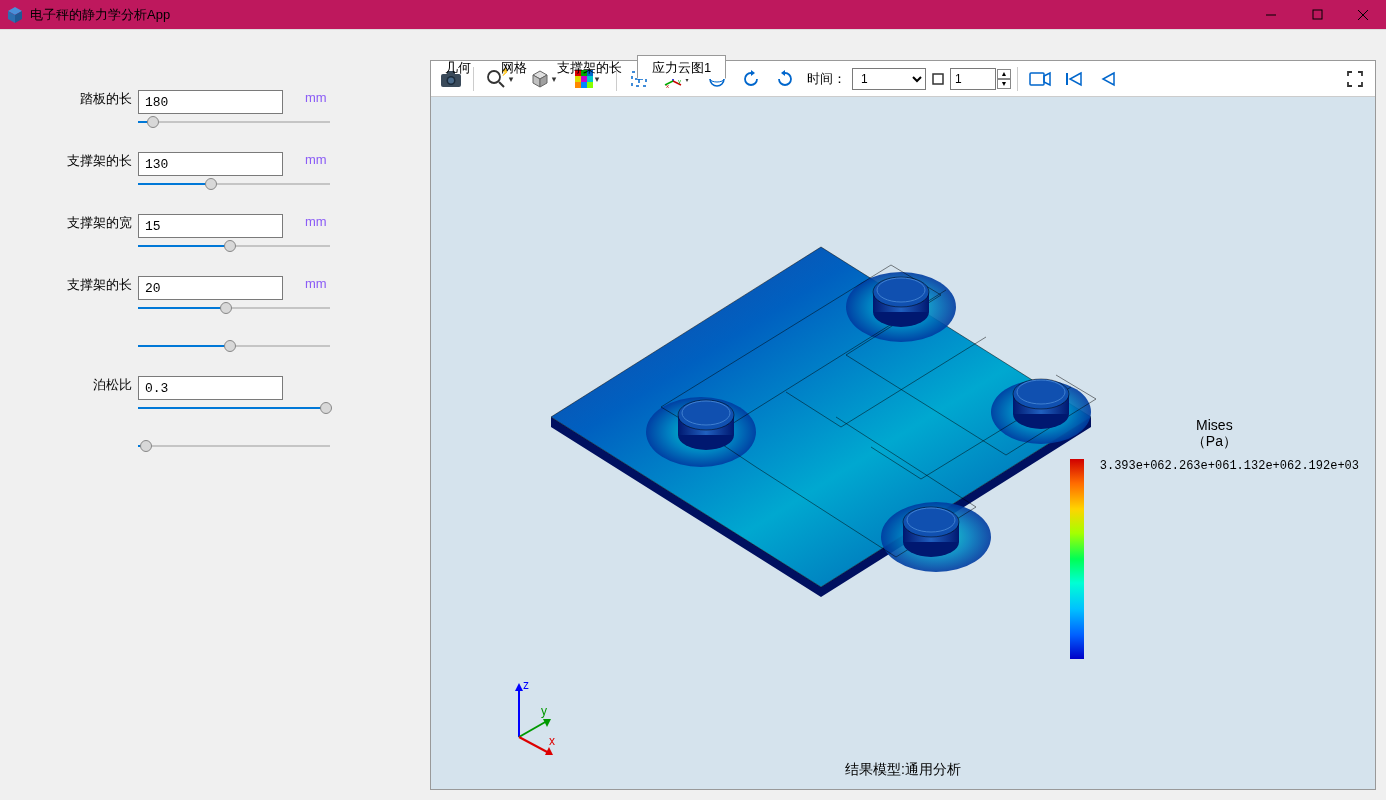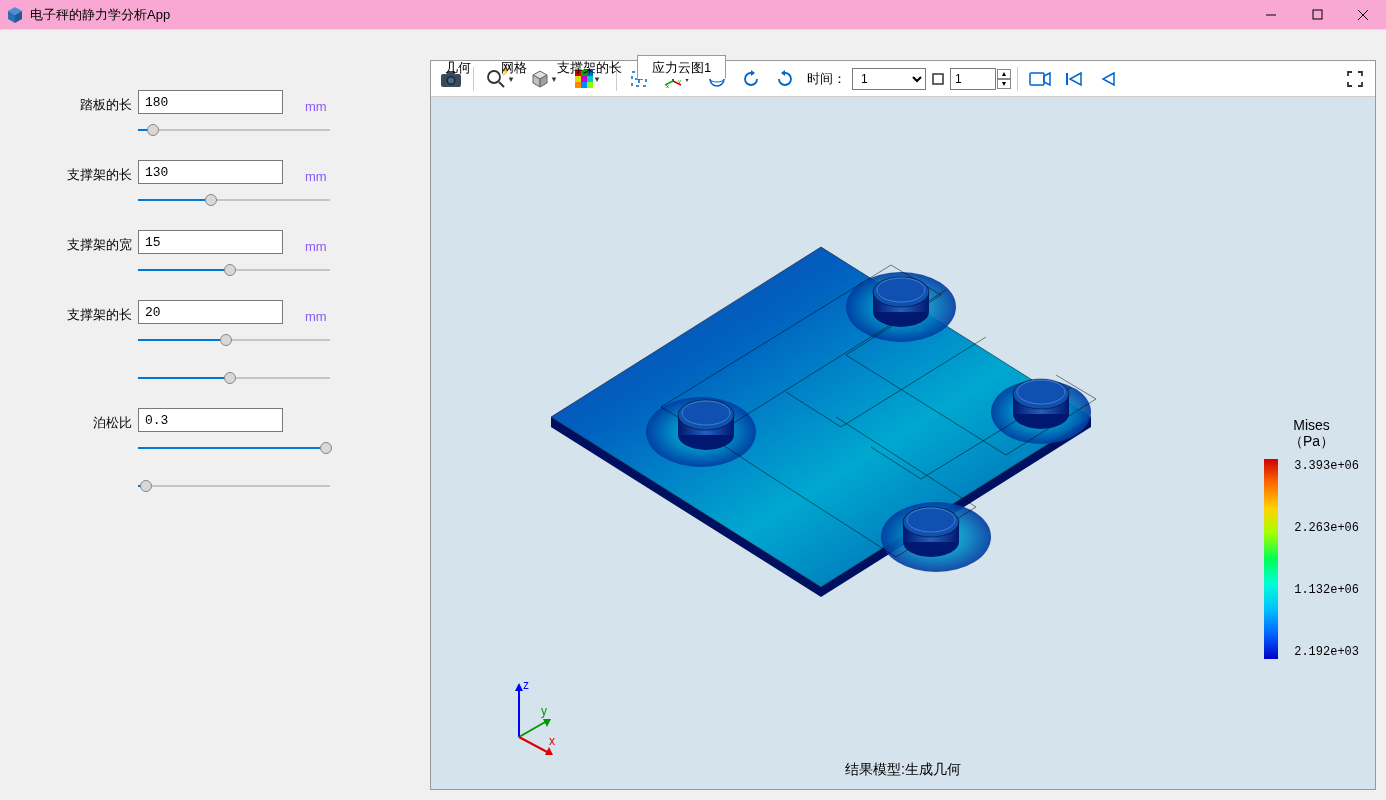--- a/index.html
+++ b/index.html
@@ -6,21 +6,21 @@
 body {
   font-family: "Microsoft YaHei", "Segoe UI", Arial, sans-serif;
   font-size: 13px;
   background: #f0f0f0;
   width: 1386px;
   height: 800px;
   overflow: hidden;
 }
 .titlebar {
   height: 30px;
-  background: #f9a8d4;
+  background: #be185d;
   display: flex;
   align-items: center;
   padding-left: 6px;
   border-bottom: 1px solid #ddd;
 }
 .titlebar .app-icon {
   width: 18px; height: 18px; margin-right: 6px;
   display: flex; align-items: center; justify-content: center;
 }
 .titlebar .title { flex: 0 0 auto; color: #000; }
@@ -37,22 +37,21 @@
   background: #f0f0f0;
 }
 
 
 .left-panel {
   width: 426px;
   padding: 60px 50px 0 60px;
 }
 .param-row {
   display: flex;
-  align-items: flex-end;
-  margin-bottom: 8px;
+  align-items: flex-start;
 }
 .param-label {
   width: 78px;
   text-align: right;
   padding-right: 6px;
   color: #000;
   font-size: 13px;
 }
 .param-input {
   width: 145px;
@@ -225,21 +224,21 @@
     #ffd400 25%,
     #a6ff00 37%,
     #00ff55 50%,
     #00ffd4 62%,
     #00c1ff 75%,
     #0060ff 88%,
     #0000c8 100%);
 }
 .legend-ticks {
   display: flex;
-  flex-direction: column;
+  flex-direction: row;
   justify-content: space-between;
   margin-left: 16px;
   height: 200px;
   font-family: "Courier New", monospace;
   font-size: 12px;
 }
 
 
 .plate-svg {
   position: absolute;
@@ -578,17 +577,17 @@
             <div class="legend-bar"></div>
             <div class="legend-ticks">
               <span>3.393e+06</span>
               <span>2.263e+06</span>
               <span>1.132e+06</span>
               <span>2.192e+03</span>
             </div>
           </div>
         </div>
 
-        <div class="result-label">结果模型:生成几何</div>
+        <div class="result-label">结果模型:通用分析</div>
       </div>
     </div>
   </div>
 </div>
 
 </body></html>

